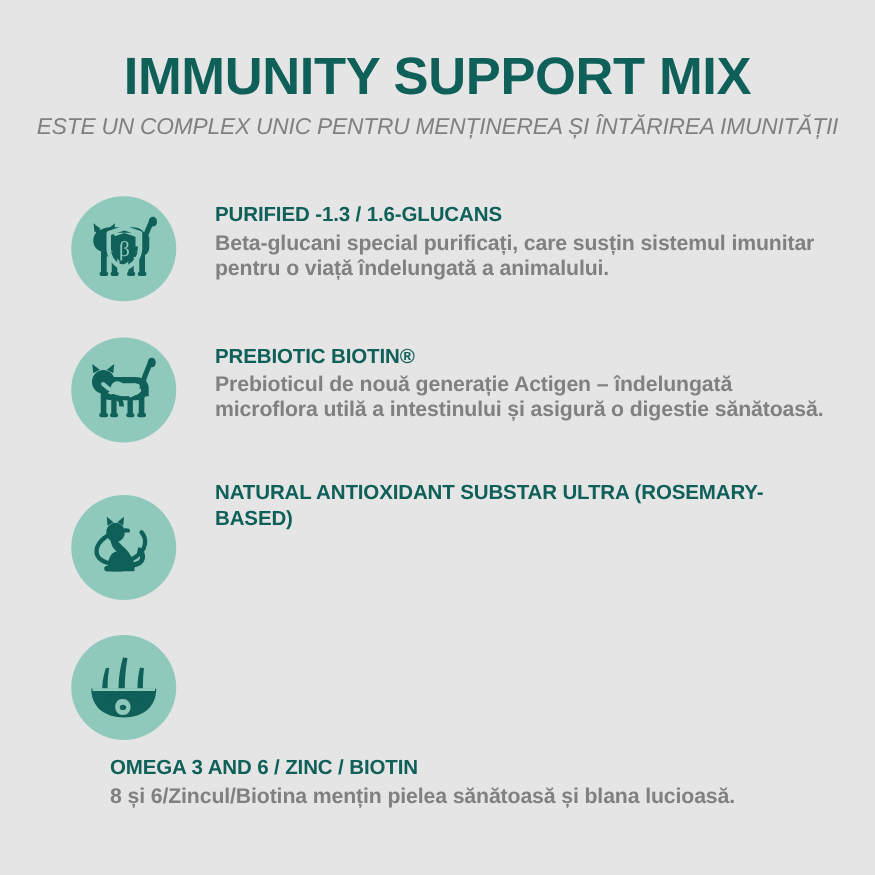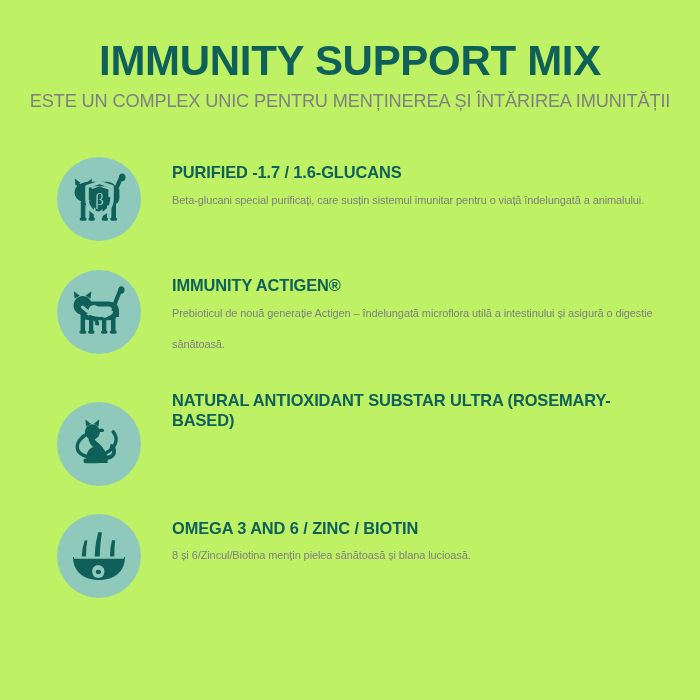--- a/index.html
+++ b/index.html
@@ -9,21 +9,21 @@
     height: 700px;
     background: #ffffff;
     font-family: "Liberation Sans", sans-serif;
     overflow: hidden;
   }
 
   #page {
     position: relative;
     width: 700px;
     height: 700px;
-    background: #bef264;
+    background: #e5e5e5;
   }
 
   
   .header {
     position: absolute;
     top: 38px;
     left: 0;
     width: 700px;
     text-align: center;
   }
@@ -38,20 +38,21 @@
   }
 
   .sub-title {
     color: #808080;
     font-size: 18.2px;
     font-weight: normal;
     letter-spacing: -0.15px;
     line-height: 26px;
     margin-top: 4px;
     white-space: nowrap;
+    font-style: italic;
   }
 
   
   .features {
     position: absolute;
     top: 150px;
     left: 0;
     width: 700px;
   }
 
@@ -88,31 +89,31 @@
     color: #10605a;
     font-size: 16.4px;
     font-weight: bold;
     letter-spacing: -0.1px;
     line-height: 20.5px;
     margin-bottom: 2px;
   }
 
   .feature-body {
     color: #808080;
-    font-size: 11px;
-    font-weight: normal;
+    font-size: 17px;
+    font-weight: bold;
     letter-spacing: -0.1px;
-    line-height: 31px;
+    line-height: 20px;
   }
 
   
   .feature.f1 { margin-bottom: 22px; }
   .feature.f2 { margin-bottom: 18px; }
   .feature.f3 { }
-  .feature.f4 { margin-bottom: 0; }
+  .feature.f4 { margin-bottom: 0; flex-direction: column; }
 
   .feature.f3 .icon-wrap { margin-top: 24px; }
   .feature.f4 .icon-wrap { margin-top: 8px; }
 </style>
 </head>
 <body>
 
 <div id="page">
 
   <div class="header">
@@ -174,21 +175,21 @@
                    L19.0 16.6 Z" fill="none" stroke="#8fc9bc" stroke-width="3.6" stroke-linejoin="round"></path>
           <path d="M31.5 16.4 L40.4 19.4 L40.4 28.8
                    C40.4 34.4 36.4 38.8 31.5 41.2
                    C26.6 38.8 22.6 34.4 22.6 28.8
                    L22.6 19.4 Z" fill="#10605a"></path>
 
           <text x="31.5" y="34.6" text-anchor="middle" font-family="'Liberation Serif', serif" font-size="17" fill="#8fc9bc">β</text>
         </svg>
       </div>
       <div class="feature-text">
-        <div class="feature-title">PURIFIED  -1.7 / 1.6-GLUCANS</div>
+        <div class="feature-title">PURIFIED  -1.3 / 1.6-GLUCANS</div>
         <div class="feature-body">Beta-glucani special purificați, care susțin sistemul imunitar pentru o viață îndelungată a animalului.</div>
       </div>
     </div>
 
     <div class="feature f2">
       <div class="icon-wrap">
         <svg width="62" height="58" viewBox="0 0 62 58" aria-hidden="true">
           <g fill="#10605a">
 
             <path d="M5.6 22.6 C5.6 17.2 9.6 13.0 14.8 13.0 C20.0 13.0 24.0 17.2 24.0 22.6
@@ -220,21 +221,21 @@
             <path d="M50.2 7.0 C50.2 4.8 51.6 3.2 53.4 3.2 C55.2 3.2 56.6 4.8 56.6 7.0
                      C56.6 9.2 55.2 10.8 53.4 10.8 C51.6 10.8 50.2 9.2 50.2 7.0 Z"></path>
           </g>
 
           <path d="M14.5 24.2 C22.0 31.6 31.0 34.2 40.5 31.0" fill="none" stroke="#8fc9bc" stroke-width="3.2" stroke-linecap="round"></path>
           <path d="M36.6 33.2 L41.8 30.6 L40.0 25.4" fill="none" stroke="#8fc9bc" stroke-width="3.2" stroke-linecap="round" stroke-linejoin="round"></path>
           <circle cx="26.0" cy="27.4" r="4.0" fill="none" stroke="#8fc9bc" stroke-width="3.0"></circle>
         </svg>
       </div>
       <div class="feature-text">
-        <div class="feature-title">IMMUNITY ACTIGEN®</div>
+        <div class="feature-title">PREBIOTIC BIOTIN®</div>
         <div class="feature-body">Prebioticul de nouă generație Actigen – îndelungată microflora utilă a intestinului și asigură o digestie sănătoasă.</div>
       </div>
     </div>
 
     <div class="feature f3">
       <div class="icon-wrap">
         <svg width="60" height="60" viewBox="0 0 60 60" aria-hidden="true">
           <g fill="#10605a">
 
             <path d="M16.0 18.0 C16.0 13.6 19.2 10.2 23.4 10.2 C27.6 10.2 30.8 13.6 30.8 18.0

